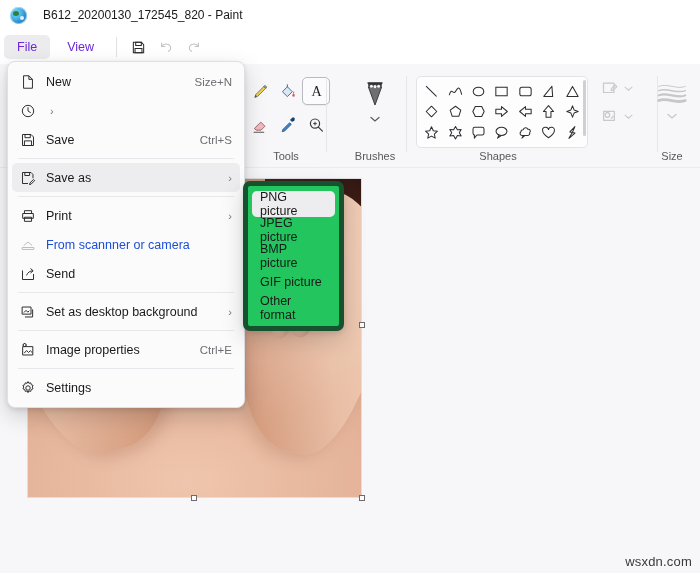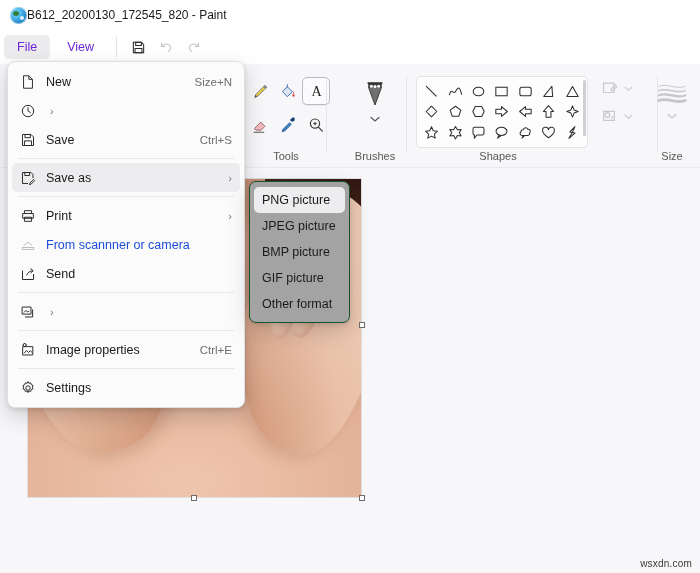--- a/index.html
+++ b/index.html
@@ -38,21 +38,21 @@
     width: 6px; height: 5px; border-radius: 50%;
     background: #2f7f3e;
   }
   .app-icon::after {
     content: "";
     position: absolute; right: 3.5px; bottom: 3.5px;
     width: 4px; height: 4px; border-radius: 50%;
     background: #ffffff; opacity: .85;
   }
   .title-text {
-    margin-left: 0;
+    margin-left: 16px;
     font-size: 12px;
     color: #1a1a1a;
     white-space: nowrap;
   }
 
   
   .tabbar {
     position: absolute; left: 0; top: 30px;
     width: 700px; height: 34px;
     background: #ffffff;
@@ -273,44 +273,44 @@
     color: #2b2b2b;
   }
   .mi.disabled .mi-ico { color: #bcbcc1; }
   .mi-label { flex: 1 1 auto; margin-left: 4px; }
   .mi-acc { font-size: 11.5px; color: #6d6d73; margin-left: 8px; }
   .mi-arrow { color: #77777d; font-size: 11px; margin-left: 8px; }
   .mi-sep { height: 1px; background: #e8e8ec; margin: 4px 6px; }
 
   
   .submenu {
-    position: absolute; left: 249px; top: 181px;
+    position: absolute; left: 243px; top: 181px;
     width: 101px;
-    background: #a3a3a3;
-    border: 1px solid #14532d;
+    background: #22c55e;
+    border: 5px solid #14532d;
     border-radius: 7px;
     box-shadow: 0 8px 22px rgba(0,0,0,.17), 0 2px 5px rgba(0,0,0,.10);
     padding: 5px 4px;
     z-index: 50;
   }
   .si {
     height: 26px;
     display: flex; align-items: center;
     padding: 0 8px;
     border-radius: 5px;
     font-size: 12.5px;
     color: #1a1a1a;
     cursor: default;
   }
   .si.hl { background: #ededef; }
 
   
   .watermark {
     position: absolute; right: 8px; bottom: 4px;
-    font-size: 10px; color: #3a3a3a;
+    font-size: 13px; color: #3a3a3a;
     letter-spacing: .2px;
   }
   svg { display: block; }
 </style>
 </head>
 <body>
 
 <div id="app">
 
   <div class="titlebar">
@@ -676,20 +676,21 @@
     <div class="mi-sep"></div>
 
     <div class="mi">
       <span class="mi-ico">
         <svg width="16" height="16" viewBox="0 0 18 18" fill="none" stroke="currentColor" stroke-width="1.1" stroke-linejoin="round">
             <path d="M2.4 3.4h10v8h-10z"></path>
             <path d="M4.4 9.6l2.4-2.4 2 2 1.6-1.6"></path>
             <path d="M14.2 6v8.6H5.6"></path>
           </svg>
       </span>
+      <span class="mi-label">Set as desktop background</span>
       <span class="mi-arrow">›</span>
     </div>
 
     <div class="mi-sep"></div>
 
     <div class="mi">
       <span class="mi-ico">
         <svg width="16" height="16" viewBox="0 0 18 18" fill="none" stroke="currentColor" stroke-width="1.1" stroke-linejoin="round">
             <path d="M3 5.2h11.4v9.4H3z"></path>
             <path d="M4.8 12.4l2.6-2.8 2.2 2.2 2-2 2.2 2.2"></path>

